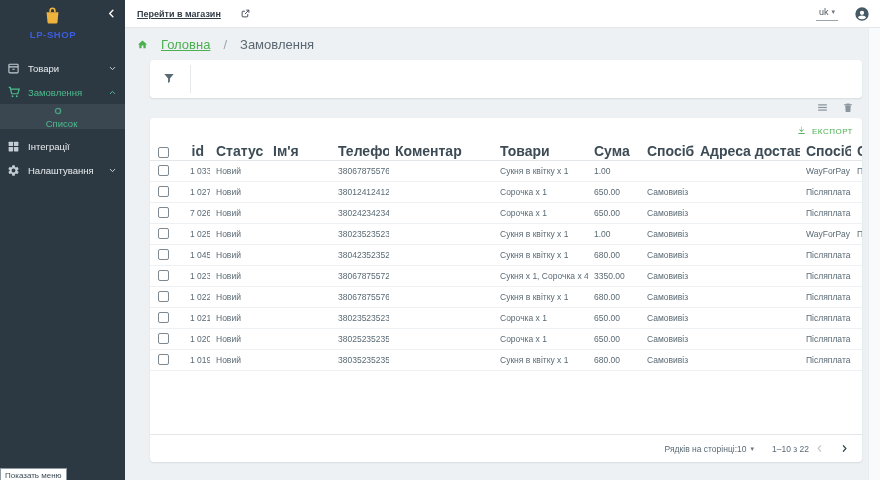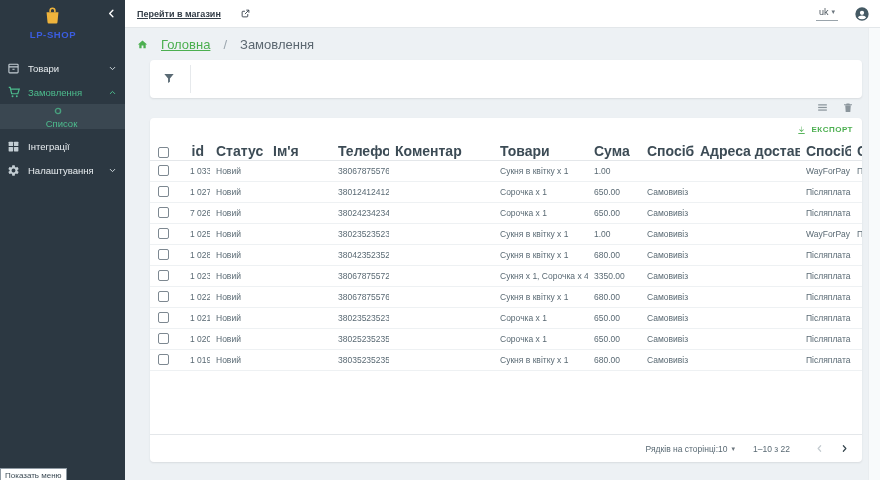--- a/index.html
+++ b/index.html
@@ -48,33 +48,33 @@
   .filter-icon { position:absolute; left:12px; top:11px; color:#5a6a74; cursor:pointer; line-height:0; }
   .filter-divider { position:absolute; left:40px; top:5px; bottom:5px; width:1px; background:#e6e9ec; }
 
   
   .grid-actions { position:absolute; top:100px; left:150px; width:712px; height:15px; display:flex; justify-content:flex-end; align-items:center; gap:13px; padding-right:8px; }
   .grid-actions span { color:#8b959c; cursor:pointer; line-height:0; }
 
   
   .table-card { position:absolute; left:150px; top:118px; width:712px; height:344px; background:#fff; border-radius:4px; box-shadow:0 1px 2px rgba(30,40,50,.10); display:flex; flex-direction:column; overflow:hidden; }
   .export-row { height:24px; display:flex; justify-content:flex-end; align-items:center; padding-right:9px; flex:none; }
-  .export-btn { display:flex; gap:5px; align-items:flex-start; color:#4caf50; font-size:8px; font-weight:bold; letter-spacing:.5px; background:none; border:none; cursor:pointer; font-family:inherit; }
+  .export-btn { display:flex; gap:5px; align-items:flex-end; color:#4caf50; font-size:8px; font-weight:normal; letter-spacing:.5px; background:none; border:none; cursor:pointer; font-family:inherit; }
   .export-btn .dl { line-height:0; }
   table { width:712px; table-layout:fixed; border-collapse:collapse; flex:none; }
   thead th { height:18px; font-size:14px; font-weight:bold; color:#3c4b55; text-align:left; padding:0 6px; border-bottom:1px solid #e4e7ea; white-space:nowrap; overflow:hidden; }
   tbody td { height:21px; font-size:8.5px; color:#5a6a74; padding:0 6px; border-bottom:1px solid #eef1f3; white-space:nowrap; overflow:hidden; }
   th.cb, td.cb { padding:0 0 0 8px; }
   .checkbox { display:inline-block; width:11px; height:11px; border:1.5px solid #7d8891; border-radius:2px; background:#fff; vertical-align:middle; cursor:pointer; }
   .col-id { text-align:right; }
   .spacer { flex:1; }
   .table-footer { flex:none; border-top:1px solid #e4e7ea; height:28px; display:flex; align-items:center; justify-content:flex-end; padding-right:12px; font-size:8.5px; color:#5a6a74; }
   .rpp-label { margin-right:0; }
   .rpp-select { display:flex; align-items:center; gap:4px; cursor:pointer; margin-right:18px; }
-  .range { margin-right:24px; }
+  .range { margin-right:5px; }
   .pg-prev { color:#c5ccd1; line-height:0; margin-right:14px; cursor:default; }
   .pg-next { color:#37474f; line-height:0; cursor:pointer; }
 
   
   .scroll-track { position:absolute; right:0; top:28px; bottom:0; width:12px; background:#f8fafb; border-left:1px solid #e9edf0; z-index:2; }
 
   
   .menu-tooltip { position:absolute; left:0; bottom:-4px; background:#fff; border:1px solid #8f9aa3; font-size:8px; color:#3c4b55; padding:2px 4px 3px; z-index:10; white-space:nowrap; }
 </style>
 </head>
@@ -308,21 +308,21 @@
           <td></td>
           <td>Сукня в квітку x 1</td>
           <td>1.00</td>
           <td>Самовивіз</td>
           <td></td>
           <td>WayForPay</td>
           <td>П</td>
         </tr>
         <tr>
           <td class="cb"><span class="checkbox"></span></td>
-          <td class="col-id">1 028</td>
+          <td class="col-id">1 045</td>
           <td>Новий</td>
           <td></td>
           <td>380423523523</td>
           <td></td>
           <td>Сукня в квітку x 1</td>
           <td>680.00</td>
           <td>Самовивіз</td>
           <td></td>
           <td>Післяплата</td>
           <td></td>

